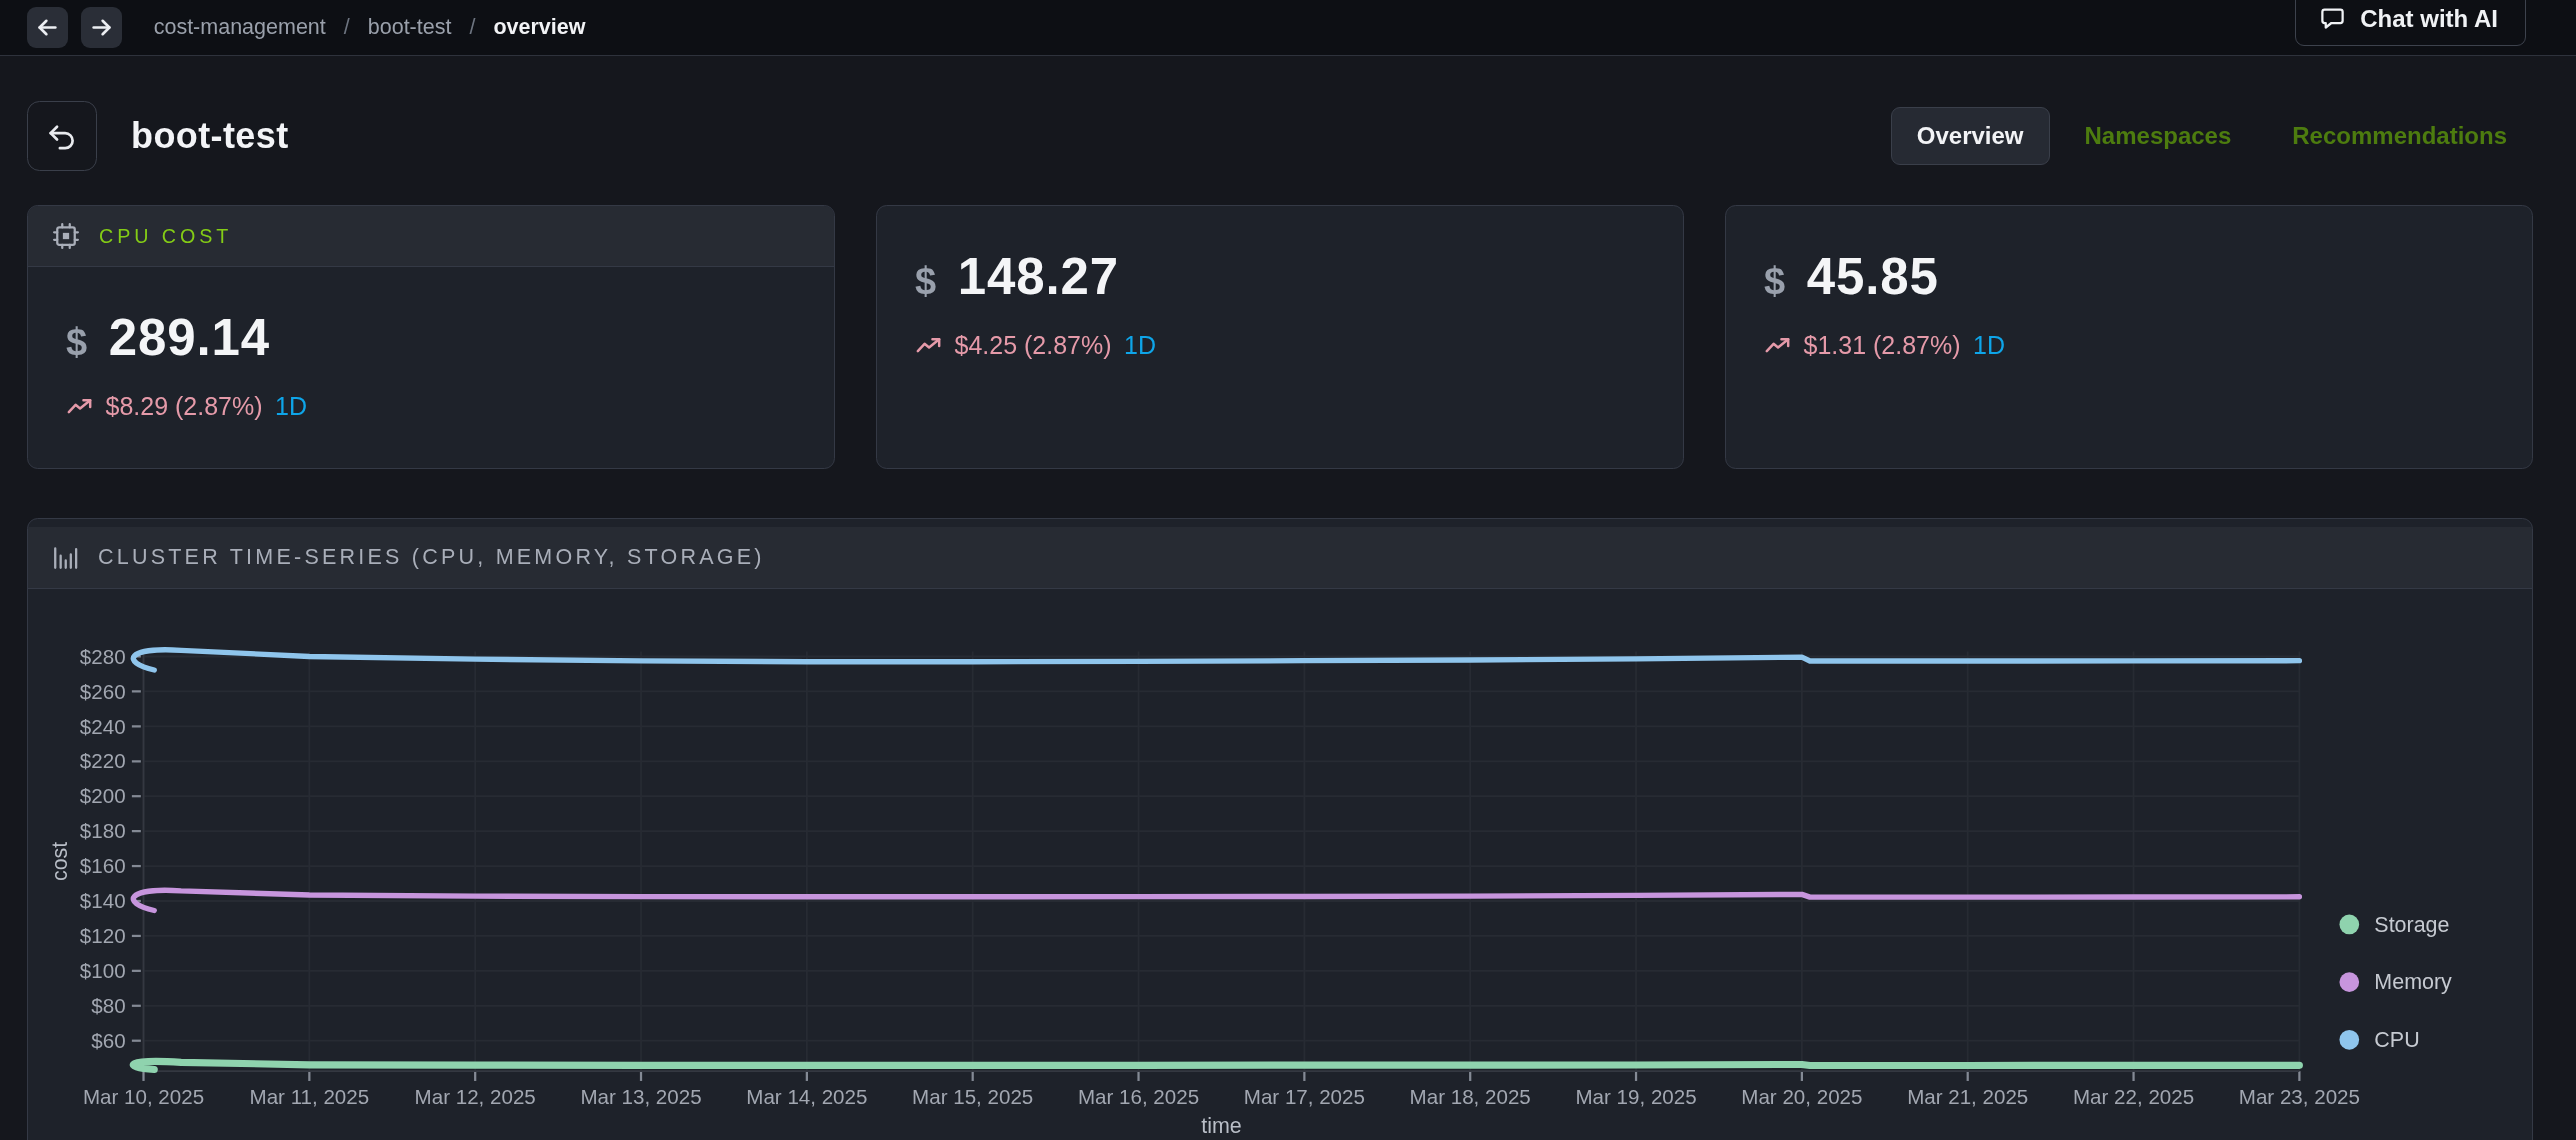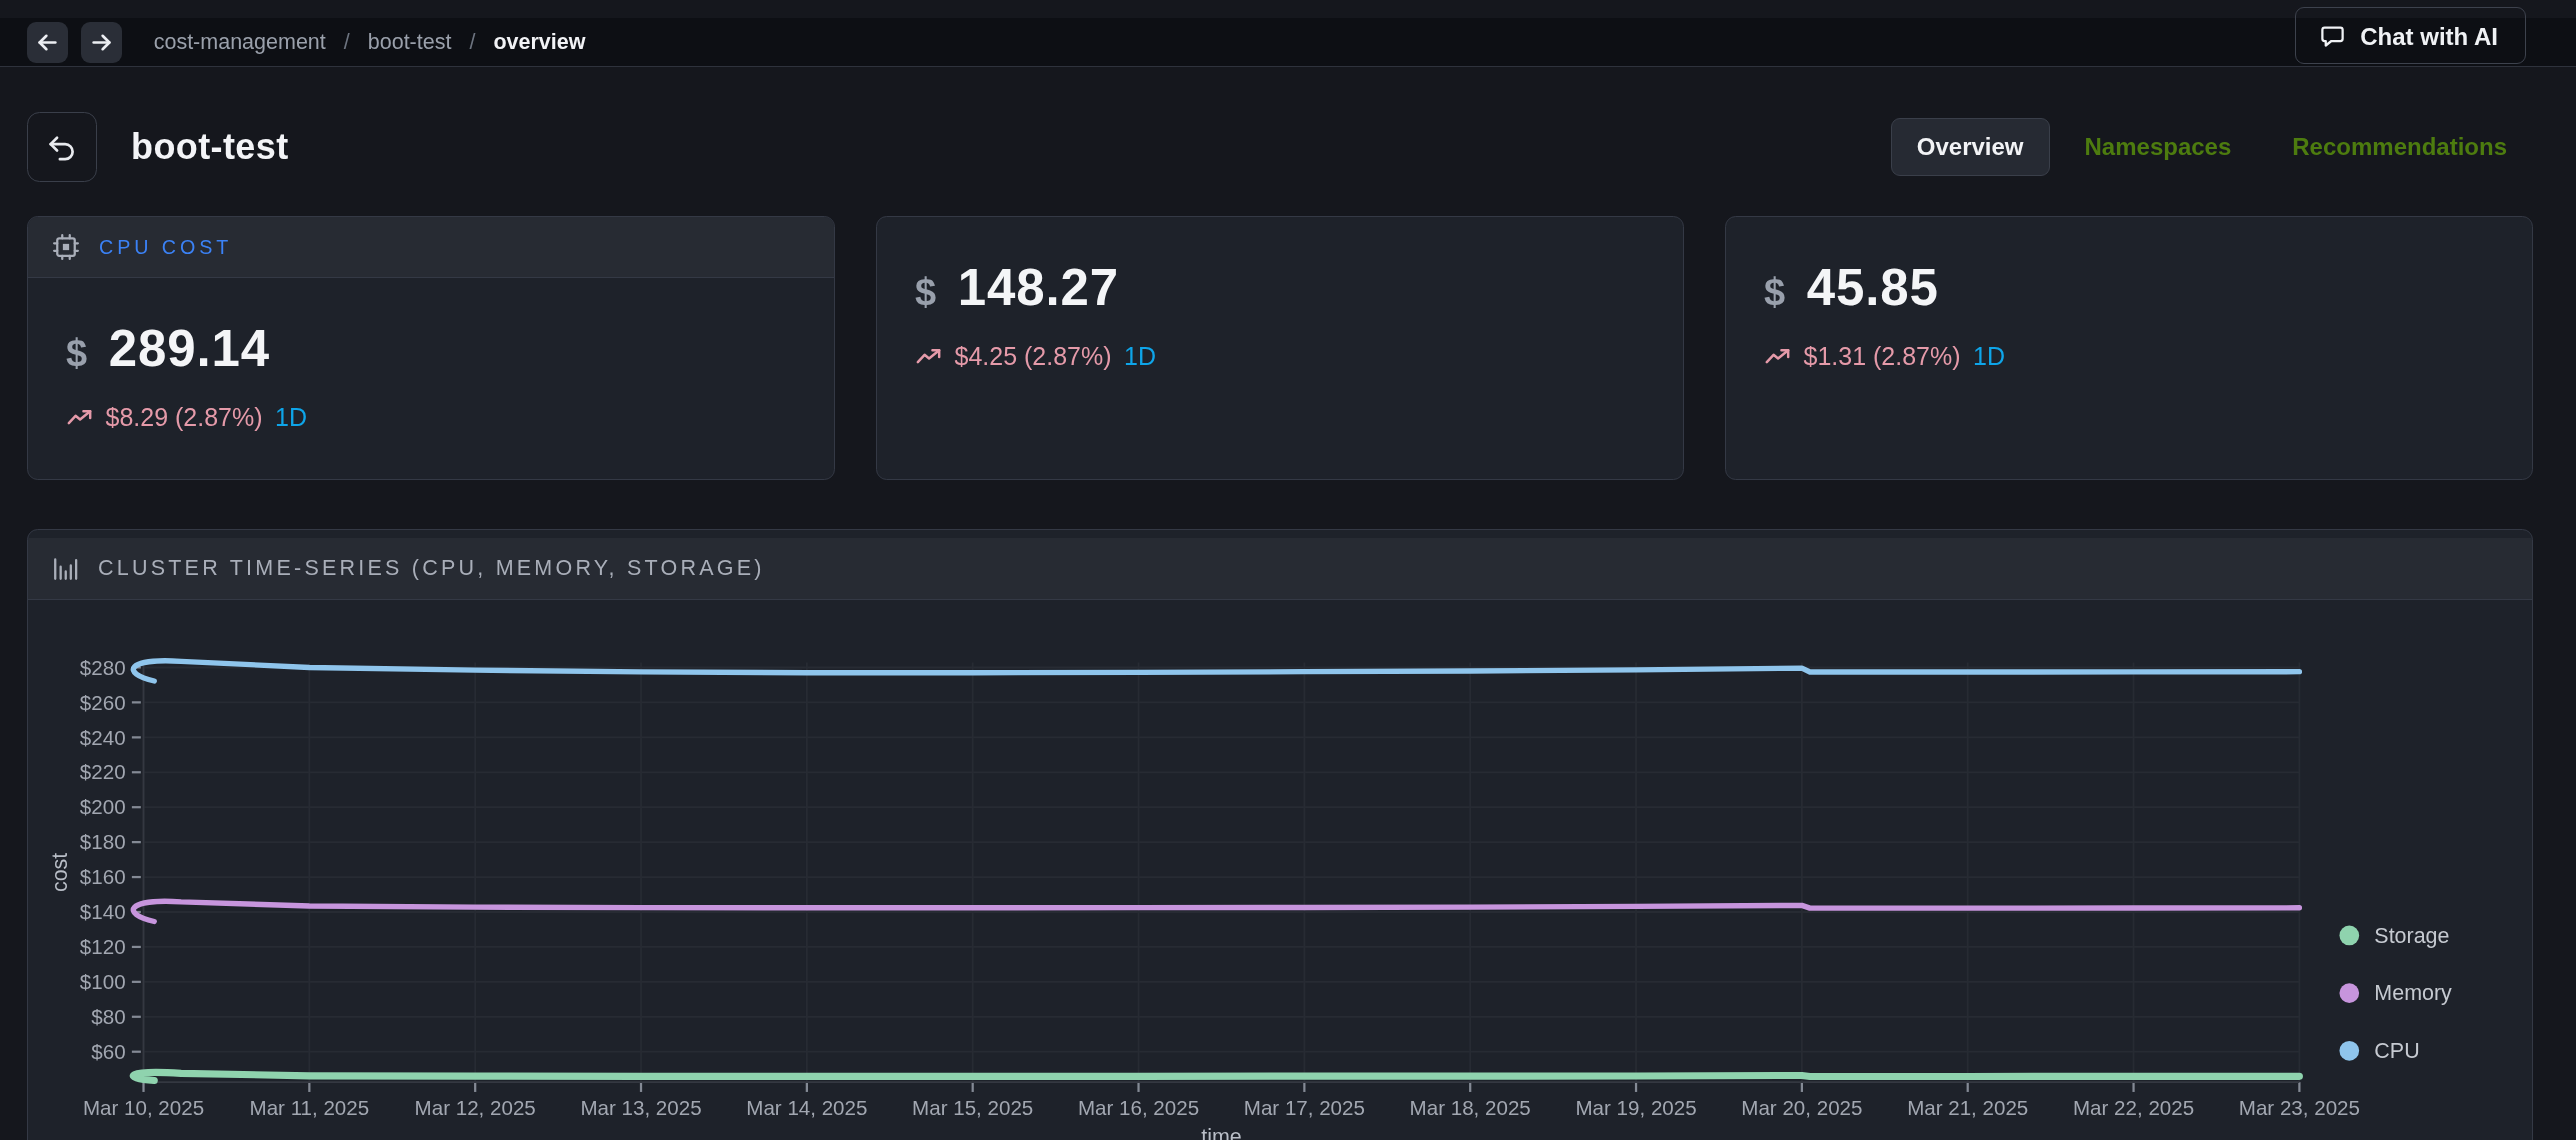--- a/index.html
+++ b/index.html
@@ -4,23 +4,23 @@
 <style>
   * { margin:0; padding:0; box-sizing:border-box; }
   html,body { width:2576px; height:1140px; overflow:hidden; }
   body {
     background:#15171d;
     font-family:"Liberation Sans", sans-serif;
     color:#e8eaee;
   }
   
   .topbar {
-    position:relative; height:49px; background:#0d0f14;
+    position:relative; height:56px; background:#0d0f14;
     border-bottom:1.8px solid #2e323c;
-    display:flex; align-items:center; padding:16px 27px;margin-top:18px;
+    display:flex; align-items:center; padding:16px 27px;
   }
   .nav-btn {
     width:41px; height:41px; border-radius:9px; background:#2a2e37;
     border:none; display:flex; align-items:center; justify-content:center;
     color:#eceef2; cursor:pointer; margin-right:12.5px; flex:0 0 auto;
   }
   .breadcrumb { display:flex; align-items:center; gap:18px; margin-left:19.7px; font-size:21.5px; }
   .crumb { color:#9aa0ab; }
   .crumb-sep { color:#6d7480; }
   .crumb.current { color:#f2f3f6; font-weight:bold; }
@@ -48,21 +48,21 @@
   .tab.active { background:#262a33; border-color:#3a3f4a; color:#f2f3f6; }
   
   .cards-row { margin-top:34px; display:grid; grid-template-columns:1fr 1fr 1fr; gap:41px; }
   .card {
     background:#1e222a; border:1.8px solid #343945; border-radius:10.7px; overflow:hidden;
   }
   .card-header {
     background:#272b33; border-bottom:1.8px solid #343945;
     display:flex; align-items:center; gap:18px; padding:15px 23px; color:#a9aeb9;
   }
-  .card-label { font-size:19.7px; letter-spacing:.2em; color:#3b82f6; }
+  .card-label { font-size:19.7px; letter-spacing:.2em; color:#84cc16; }
   .card-body { padding:41px 38px 47px 38px; }
   .value-row { display:flex; align-items:baseline; gap:21.5px; }
   .currency { font-size:38px; font-weight:bold; color:#99a0ac; }
   .value { font-size:51px; font-weight:bold; color:#f4f5f7; letter-spacing:0.9px; }
   .trend-row { margin-top:25px; display:flex; align-items:center; gap:12.5px; font-size:25px; }
   .trend-icon { color:#e59aa9; display:flex; }
   .delta { color:#e59aa9; }
   .period { color:#0ea5e9; }
   
   .chart-card {

